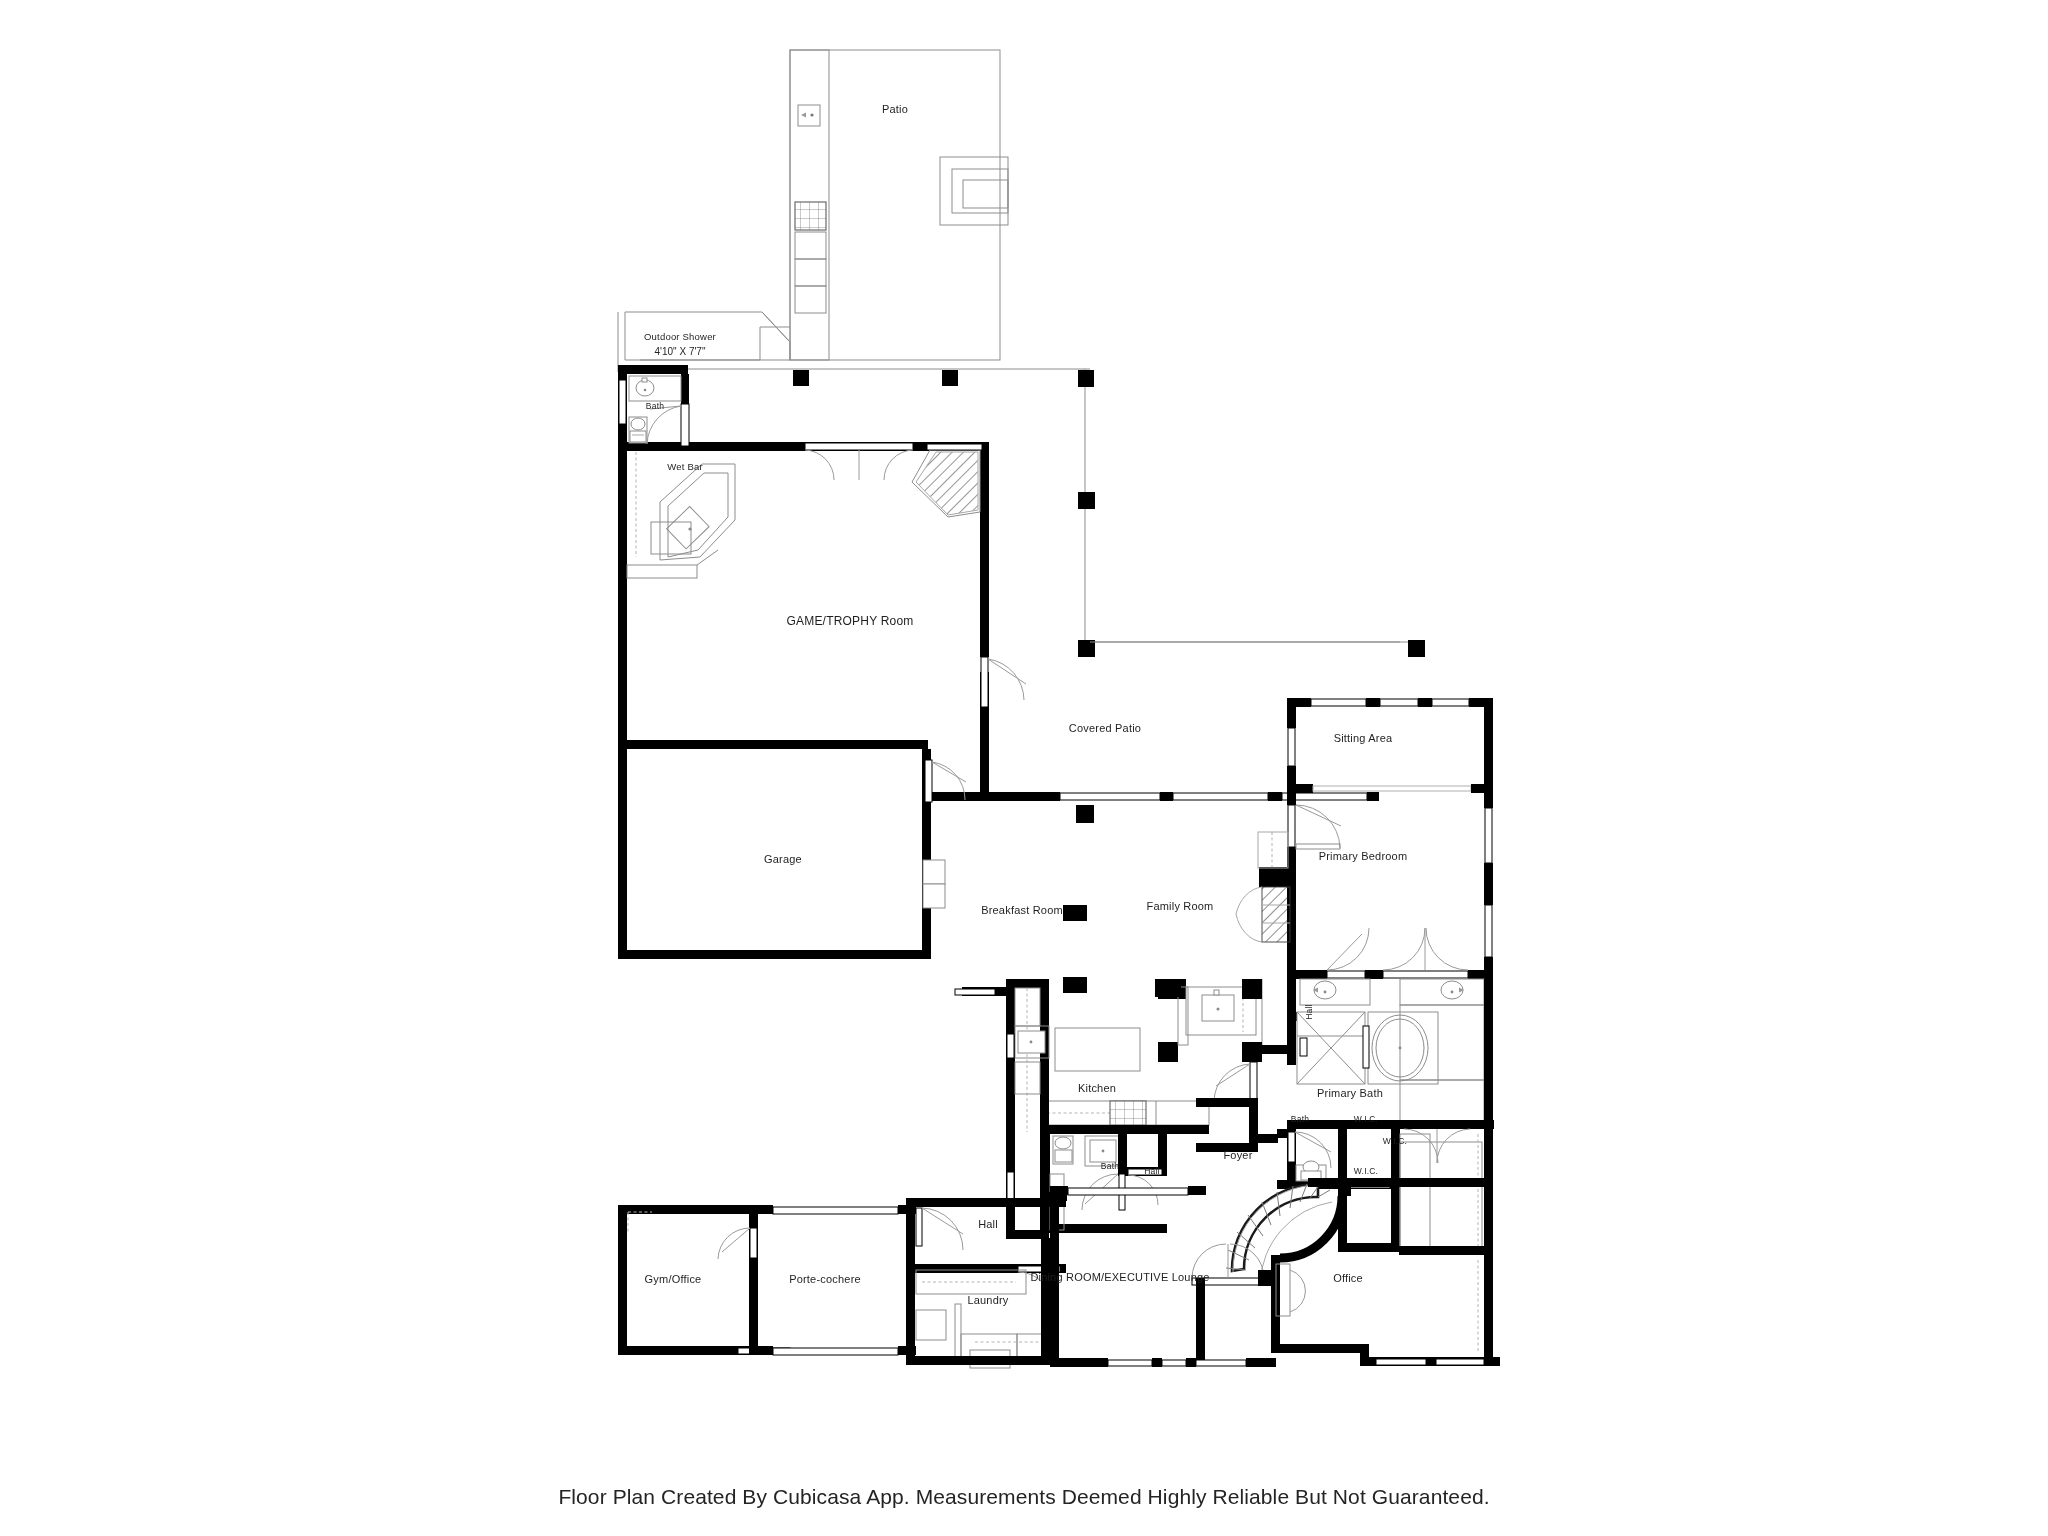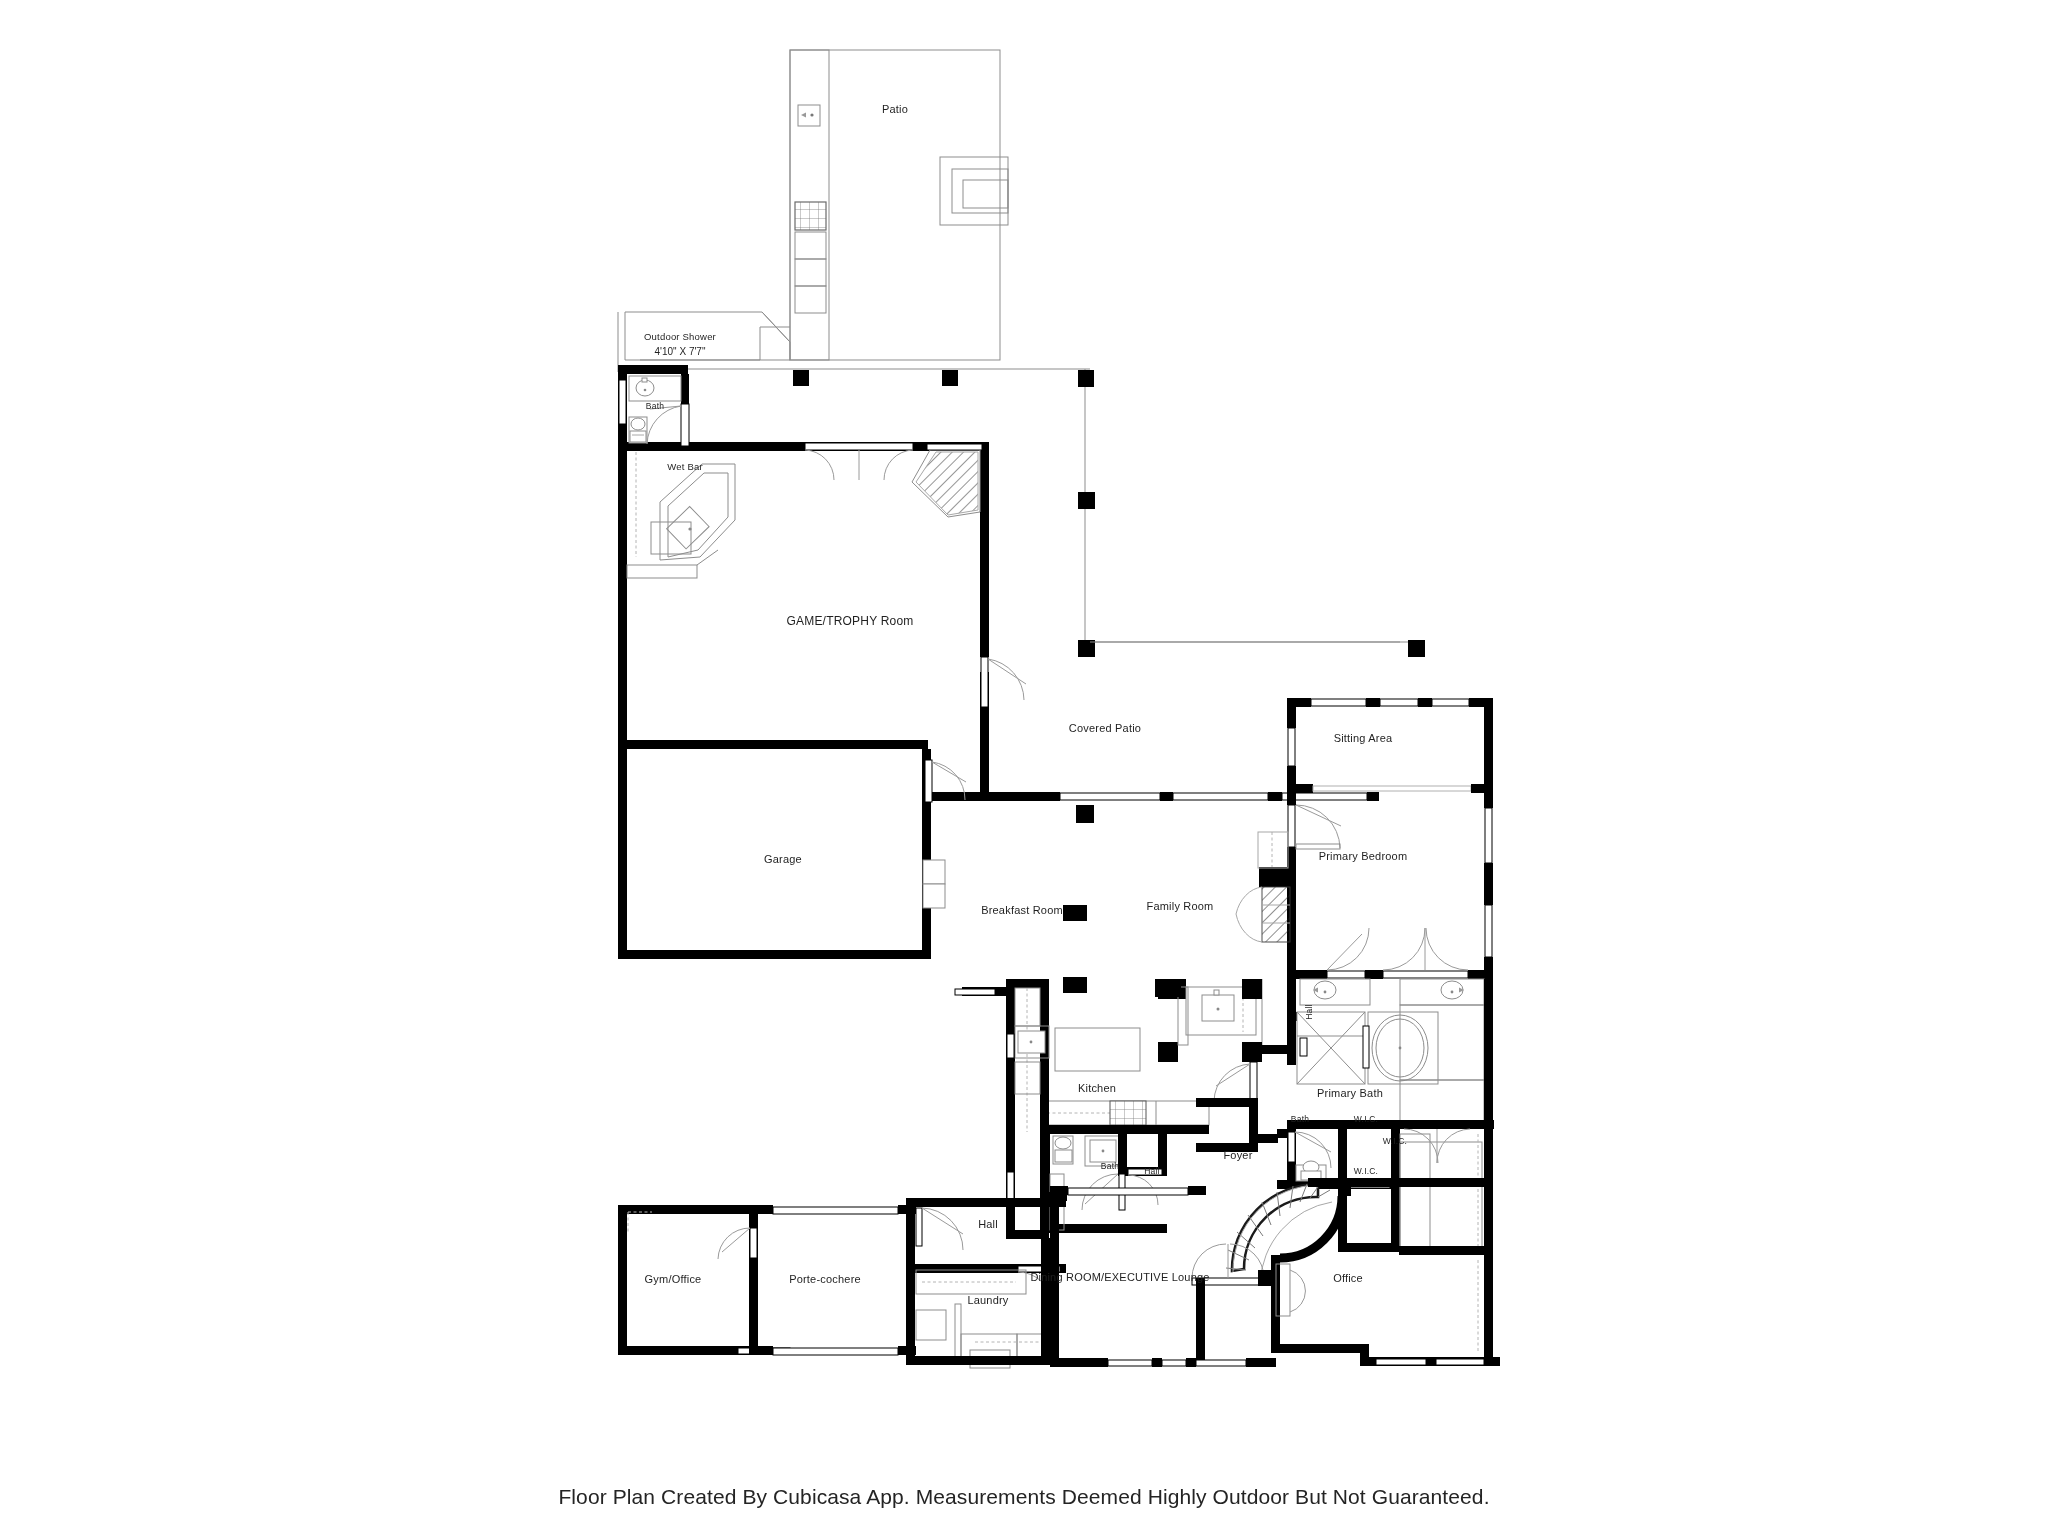--- a/index.html
+++ b/index.html
@@ -570,13 +570,13 @@
 
   <text class="rm-label" x="673" y="1268">Gym/Office</text>
   <text class="rm-label" x="825" y="1268">Porte-cochere</text>
   <text class="rm-label" x="988" y="1289">Laundry</text>
   <text class="rm-label" x="1120" y="1266">Dining ROOM/EXECUTIVE Lounge</text>
   <text class="rm-label" x="1348" y="1267">Office</text>
 </svg>
 
 </div>
 
-<div id="caption">Floor Plan Created By Cubicasa App. Measurements Deemed Highly Outdoor But Not Guaranteed.</div>
+<div id="caption">Floor Plan Created By Cubicasa App. Measurements Deemed Highly Reliable But Not Guaranteed.</div>
 
 </body></html>

